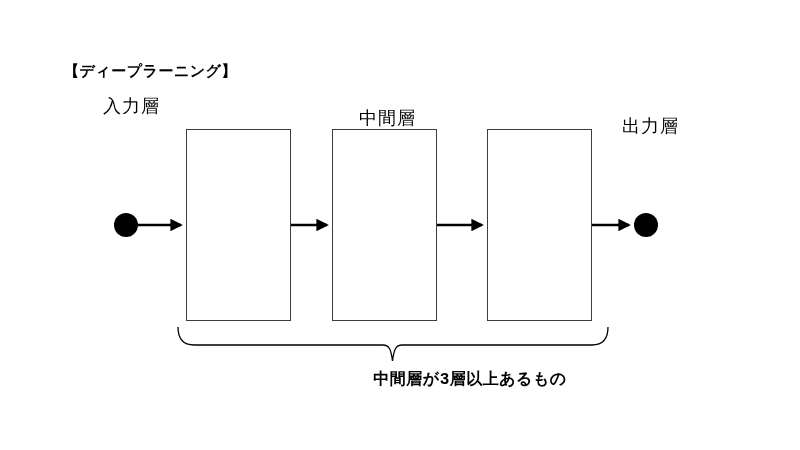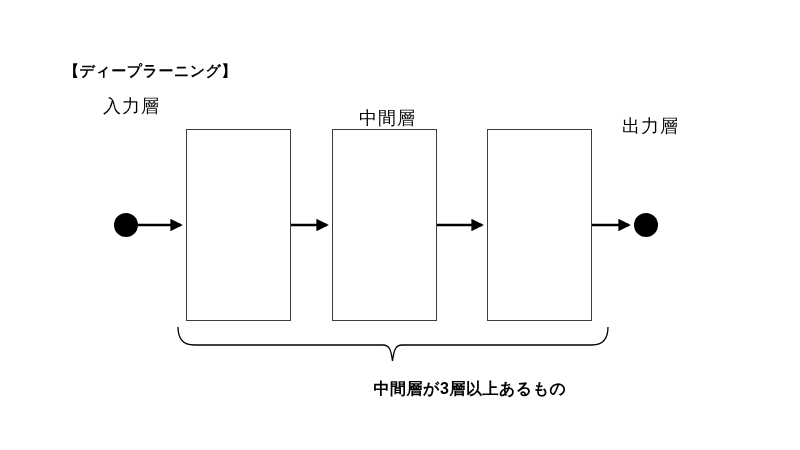--- a/index.html
+++ b/index.html
@@ -5,21 +5,21 @@
   html, body {
     margin: 0;
     padding: 0;
     background: #ffffff;
   }
   .stage {
     position: relative;
     width: 800px;
     height: 450px;
     background: #ffffff;
-    font-family: Liberation Sans, sans-serif;
+    font-family: Liberation Mono, monospace;
     color: #000000;
     overflow: hidden;
   }
   .title {
     position: absolute;
     left: 64px;
     top: 62px;
     font-size: 15px;
     font-weight: bold;
     letter-spacing: 0.5px;
@@ -49,21 +49,21 @@
   .box-2 { left: 332px; }
   .box-3 { left: 487px; }
   .svg-layer {
     position: absolute;
     left: 0;
     top: 0;
   }
   .caption {
     position: absolute;
     left: 330px;
-    top: 379px;
+    top: 369px;
     width: 280px;
     text-align: center;
     font-size: 16px;
     font-weight: bold;
     letter-spacing: 0.5px;
     white-space: nowrap;
   }
 </style>
 </head>
 <body>

